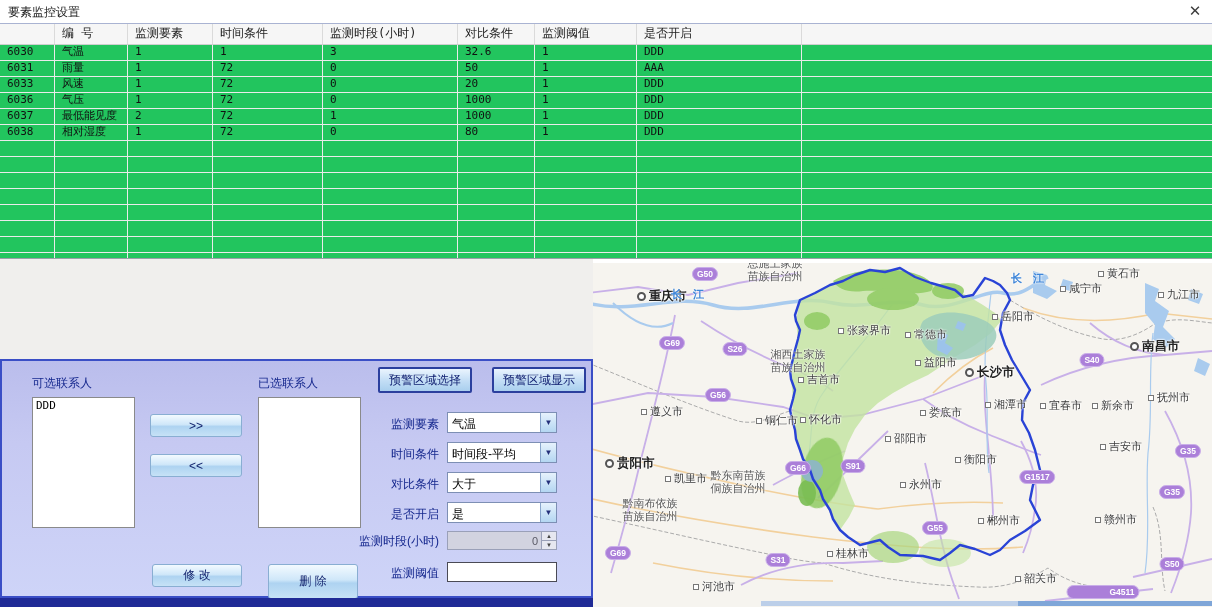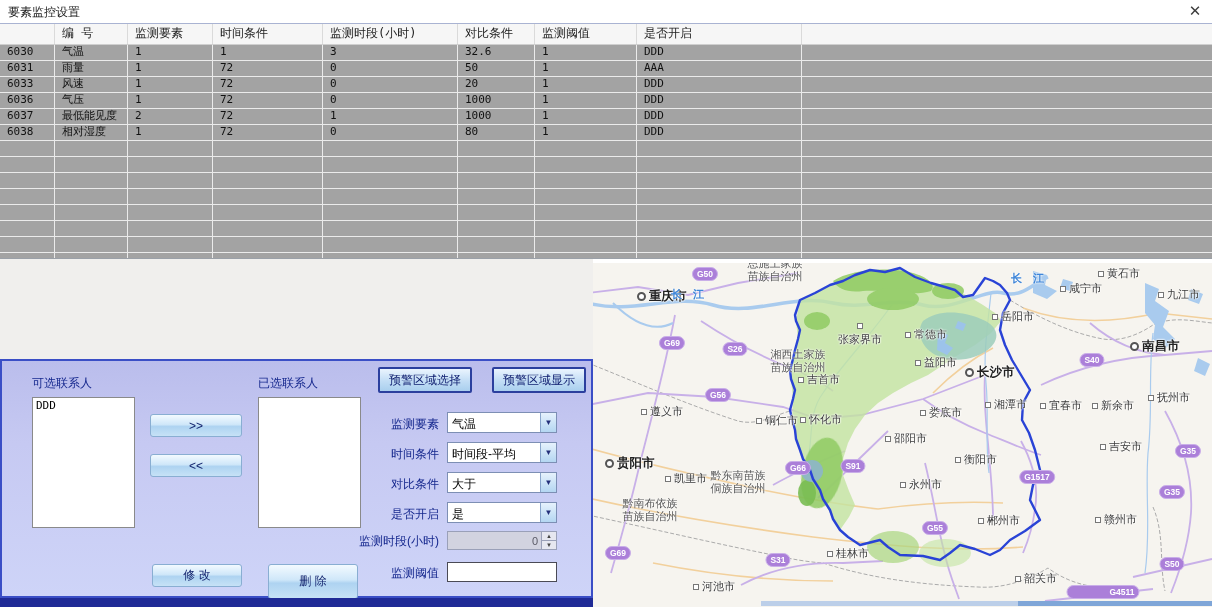--- a/index.html
+++ b/index.html
@@ -5,21 +5,21 @@
   html,body{margin:0;padding:0;background:#fff;}
   body{width:1212px;height:607px;overflow:hidden;font-family:"Liberation Sans",sans-serif;position:relative;}
   #window{position:absolute;inset:0;background:#fff;overflow:hidden;}
 
   
   .titlebar{position:absolute;left:0;top:0;width:1212px;height:23px;background:#fff;border-bottom:1px solid #a9b3d2;}
   .title{position:absolute;left:8px;top:4px;font-size:12px;color:#1a1a1a;}
   .close{position:absolute;right:6px;top:1px;width:22px;height:20px;text-align:center;font-size:15px;color:#3c3c3c;line-height:20px;cursor:default;}
 
   
-  .grid{position:absolute;left:0;top:24px;width:1212px;height:234px;background:#a3a3a3;border-bottom:1px solid #9aa0a8;overflow:hidden;font-family:"DejaVu Sans Mono","Liberation Sans",monospace;}
+  .grid{position:absolute;left:0;top:24px;width:1212px;height:234px;background:#22c55e;border-bottom:1px solid #9aa0a8;overflow:hidden;font-family:"DejaVu Sans Mono","Liberation Sans",monospace;}
   .thead{display:flex;height:20px;background:#f6f6f6;border-bottom:1px solid #cfcfcf;}
   .thead span{box-sizing:border-box;display:block;height:20px;line-height:19px;padding-left:7px;font-size:12px;color:#1d1d1d;border-right:1px solid #dadada;overflow:hidden;white-space:nowrap;}
   .trow{display:flex;height:15px;border-bottom:1px solid #ebebeb;}
   .trow span{box-sizing:border-box;display:block;height:15px;line-height:14px;padding-left:7px;font-size:11px;color:#111;border-right:1px solid #ebebeb;overflow:hidden;white-space:nowrap;}
   .thead span:nth-of-type(1),.trow span:nth-of-type(1){width:55px;}
   .thead span:nth-of-type(2),.trow span:nth-of-type(2){width:73px;}
   .thead span:nth-of-type(3),.trow span:nth-of-type(3){width:85px;}
   .thead span:nth-of-type(4),.trow span:nth-of-type(4){width:110px;}
   .thead span:nth-of-type(5),.trow span:nth-of-type(5){width:135px;}
   .thead span:nth-of-type(6),.trow span:nth-of-type(6){width:77px;}
@@ -445,21 +445,21 @@
         <span class="city" style="left: 163px; top: 150px; font-family: Liberation Mono, monospace;">
           <i class="marker"></i>
           <span>铜仁市</span>
         </span>
 
         <span class="city" style="left: 205px; top: 109px;">
           <i class="marker"></i>
           <span>吉首市</span>
         </span>
 
-        <span class="city" style="left: 245px; top: 60px; flex-direction: column;">
+        <span class="city" style="left: 245px; top: 60px;">
           <i class="marker"></i>
           <span>张家界市</span>
         </span>
 
         <span class="city" style="left: 312px; top: 64px;">
           <i class="marker"></i>
           <span>常德市</span>
         </span>
 
         <span class="city" style="left: 322px; top: 92px;">

